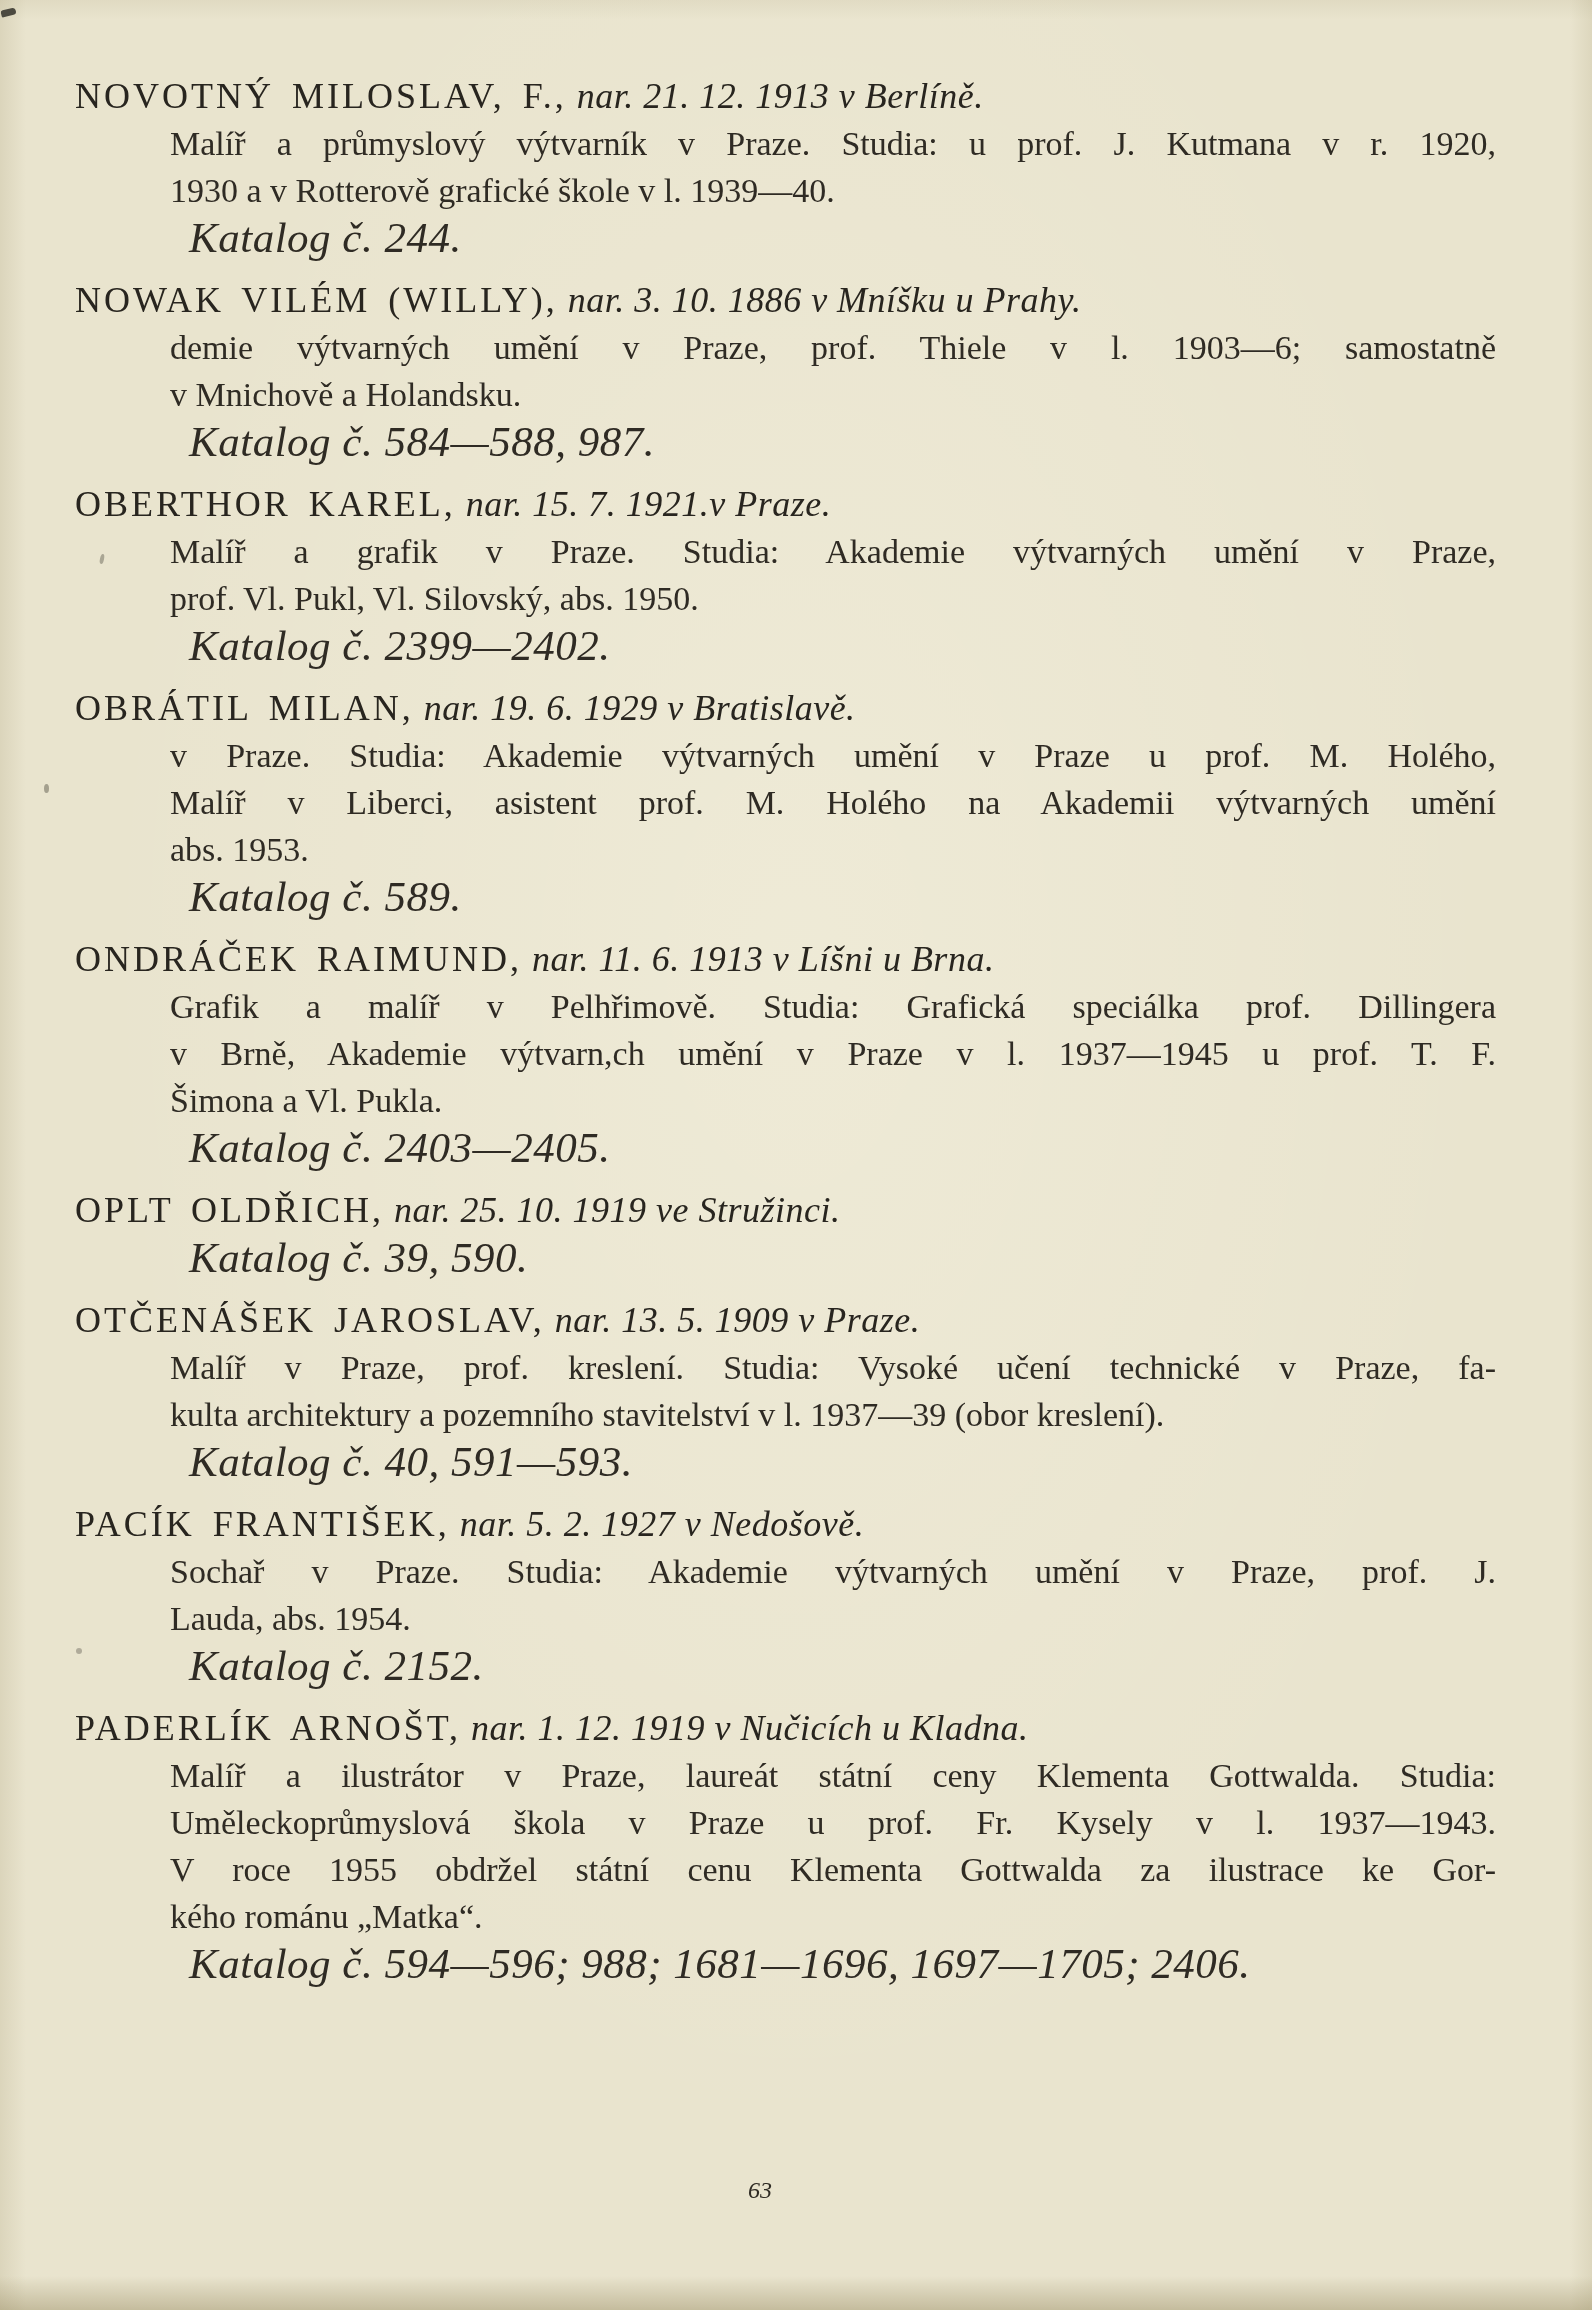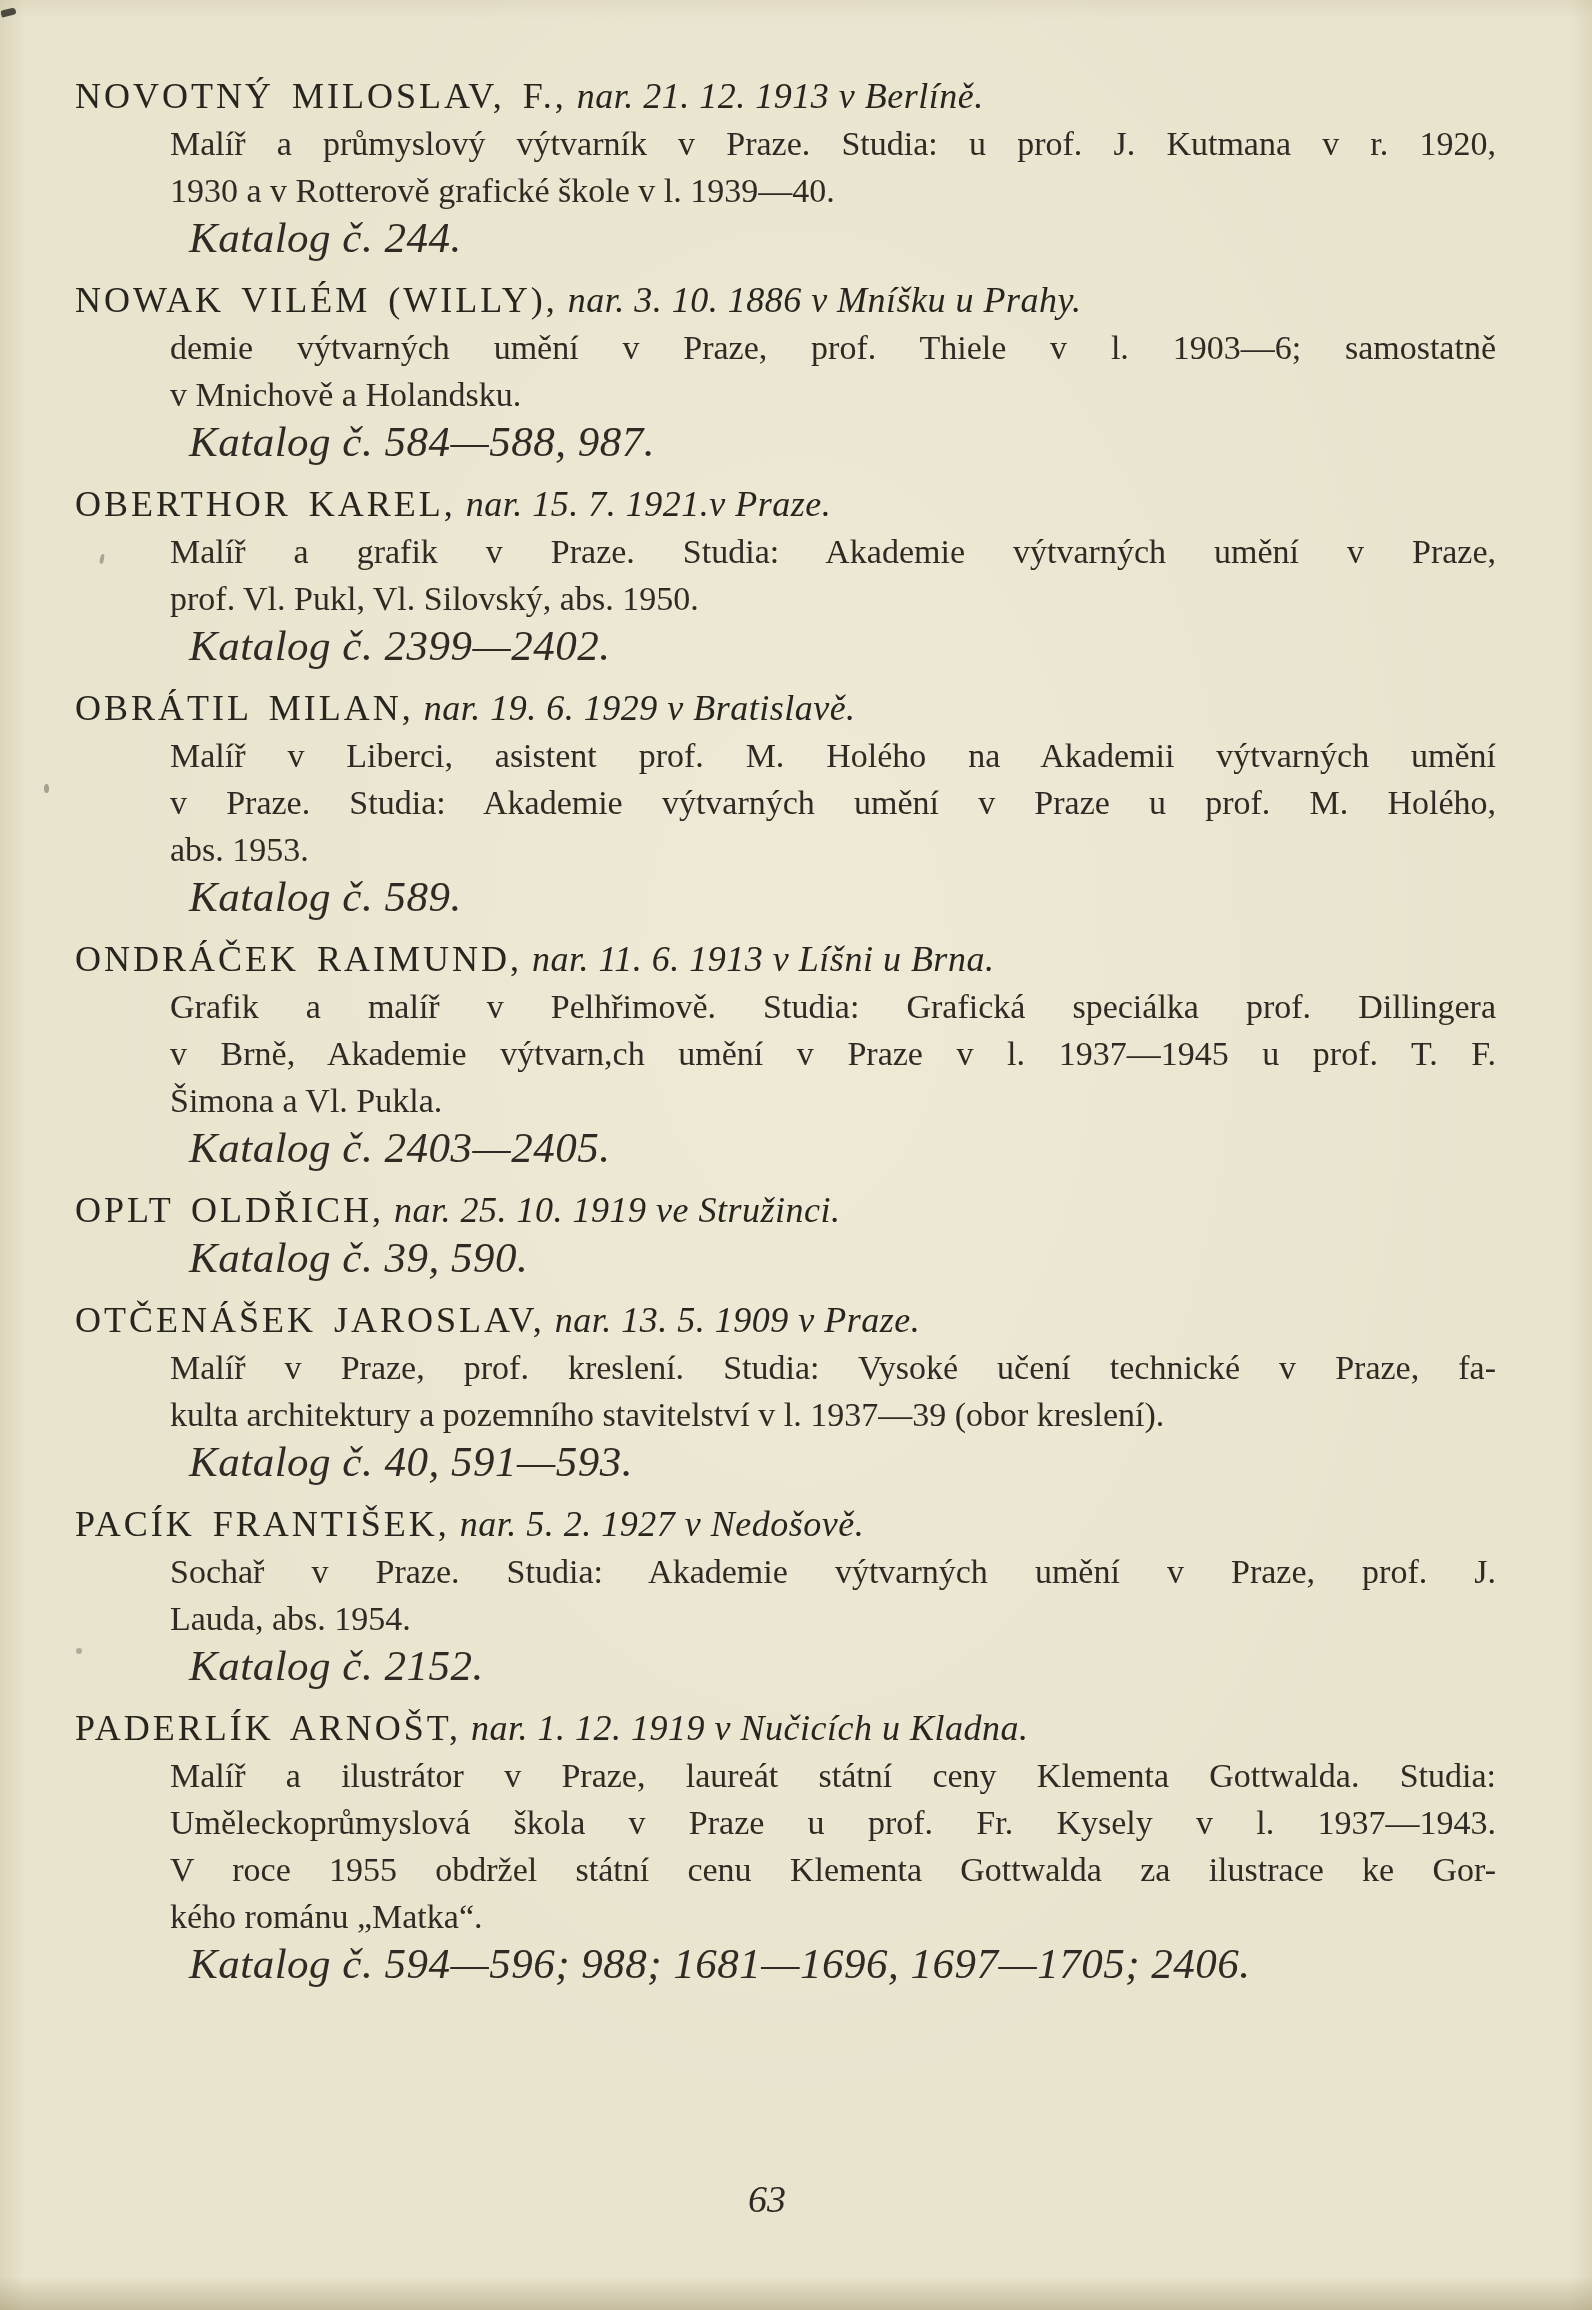--- a/index.html
+++ b/index.html
@@ -77,21 +77,21 @@
     font-style: italic;
     font-size: 43px;
     line-height: 47px;
     letter-spacing: 0.5px;
   }
   .page-number {
     position: absolute;
     top: 2177px;
     left: 748px;
     font-style: italic;
-    font-size: 38px;
+    font-size: 24px;
     color: #2f2b24;
   }
   
   .corner-mark {
     position: absolute;
     left: 1px;
     top: 9px;
     width: 15px;
     height: 7px;
     background: #4c4a40;
@@ -149,22 +149,22 @@
           <div class="line last">prof. Vl. Pukl, Vl. Silovský, abs. 1950.</div>
         </div>
     <div class="entry-catalog">Katalog č. 2399—2402.</div>
   </div>
 
   <div class="entry">
     <div class="entry-header">
       <span class="entry-name">OBRÁTIL MILAN,</span><span class="entry-birth">nar. 19. 6. 1929 v Bratislavě.</span>
     </div>
     <div class="entry-body">
+          <div class="line">v Praze. Studia: Akademie výtvarných umění v Praze u prof. M. Holého,</div>
           <div class="line">Malíř v Liberci, asistent prof. M. Holého na Akademii výtvarných umění</div>
-          <div class="line">v Praze. Studia: Akademie výtvarných umění v Praze u prof. M. Holého,</div>
           <div class="line last">abs. 1953.</div>
         </div>
     <div class="entry-catalog">Katalog č. 589.</div>
   </div>
 
   <div class="entry">
     <div class="entry-header">
       <span class="entry-name">ONDRÁČEK RAIMUND,</span><span class="entry-birth">nar. 11. 6. 1913 v Líšni u Brna.</span>
     </div>
     <div class="entry-body">

